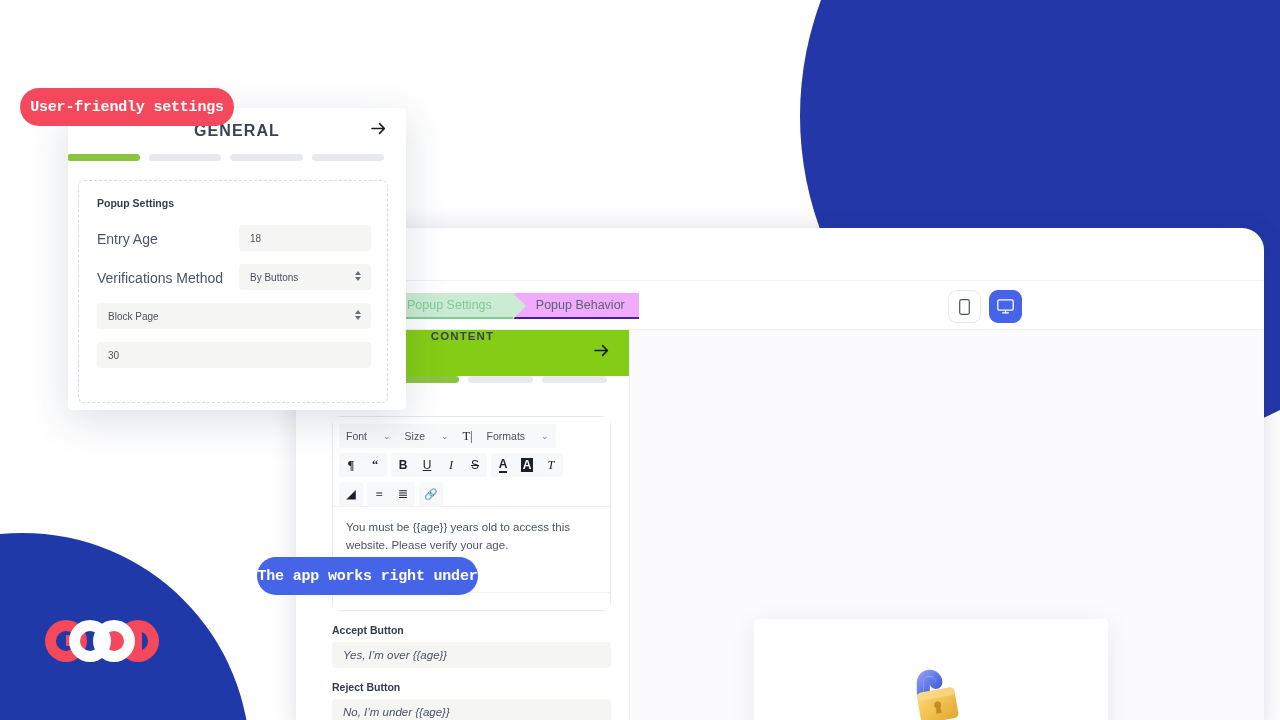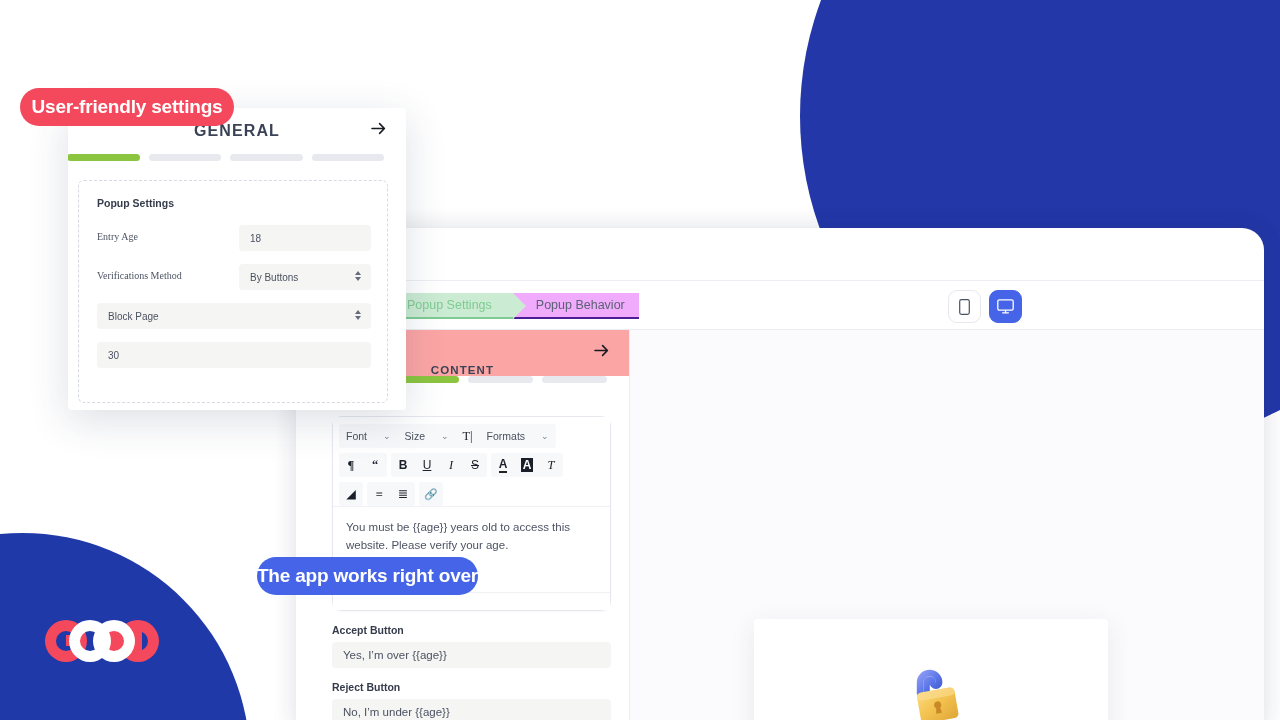--- a/index.html
+++ b/index.html
@@ -83,22 +83,22 @@
   .dev-btn.active { background: #4664E8; border-color: #4664E8; }
   .dev-btn svg { display:block; }
 
   
   .settings-col {
     position: absolute; left: 0; top: 102px; width: 334px; bottom: 0;
     background: #ffffff; border-right: 1px solid #EDEFF4;
   }
   .step-head {
     position: relative; height: 46px;
-    display:flex; align-items:flex-end; justify-content:center;
-    background:#fca5a5;
+    display:flex; align-items:flex-start; justify-content:center;
+    background:#84cc16;
   }
   .step-title {
     font-size: 11.5px; font-weight: 700; letter-spacing: 1.1px;
     color: #3A4356;
   }
   .step-arrow { position:absolute; right: 20px; top: 13px; color:#171A21; }
   .progress { display:flex; gap: 9px; padding: 0 22px 0 24px; }
   .pseg { flex:1; height: 7px; border-radius: 4px; background:#E7E9EE; }
   .pseg.done { background:#8BC53F; }
 
@@ -138,21 +138,21 @@
     border-top: 1px solid #EFF1F5;
   }
   .editor-foot { height: 18px; border-top: 1px solid #EFF1F5; background:#fff; }
 
   .fld-label {
     font-size: 10.5px; font-weight: 700; color:#343B4B; margin: 13px 0 6px 0;
   }
   .fld {
     height: 26px; border-radius: 4px; background:#F5F5F3;
     display:flex; align-items:center; padding: 0 11px;
-    font-size: 11.5px; color:#4B5161;
+    font-size: 11.5px; color:#4B5161;font-style:italic;
   }
 
   
   .preview-col {
     position: absolute; left: 334px; top: 102px; right: 0; bottom: 0;
     background: #FBFBFD;
   }
   .popup-card {
     position: absolute; left: 124px; top: 289px;
     width: 354px; height: 295px;
@@ -175,36 +175,36 @@
   .fc-title { font-size: 16px; font-weight: 700; letter-spacing: 1.1px; color:#3A4356; }
   .fc-arrow { position:absolute; right: 20px; top: 13px; color:#171A21; }
   .fc-prog { display:flex; gap: 9px; padding: 0 22px 0 0; margin-left: -1px; }
   .fc-prog .pseg { border-radius: 4px; }
   .fc-body {
     margin: 19px 18px 0 10px; border: 1px dashed #D7DAE2; border-radius: 6px;
     padding: 16px 16px 14px 18px; height: 223px;
   }
   .fc-sect { font-size: 10.5px; font-weight: 700; color:#343B4B; margin-bottom: 16px; }
   .fc-row { display:flex; align-items:flex-start; gap: 12px; margin-bottom: 13px; }
-  .fc-lbl { width: 130px; font-size: 10px; line-height: 1.4; color:#4C5363; padding-top: 5px; font-family: Liberation Serif, serif; }
+  .fc-lbl { width: 130px; font-size: 14px; line-height: 1.4; color:#4C5363; padding-top: 5px; }
   .fc-ctl {
     position:relative; flex:1; height: 26px; border-radius: 4px; background:#F5F5F3;
     display:flex; align-items:center; padding: 0 11px;
     font-size: 10px; color:#4B5161;
   }
   .stepper { position:absolute; right: 10px; top: 7px; display:flex; flex-direction:column; gap:2px; }
   .stepper i { display:block; width:0; height:0; border-left:3.5px solid transparent; border-right:3.5px solid transparent; }
   .stepper i.up { border-bottom: 4px solid #666C7A; }
   .stepper i.dn { border-top: 4px solid #666C7A; }
 
   
   .pill {
     position:absolute; display:flex; align-items:center; justify-content:center;
-    font-size: 19px; font-weight: 800; color:#fff; letter-spacing: -0.2px;
-    border-radius: 22px; white-space:nowrap;
+    font-size: 15px; font-weight: 800; color:#fff; letter-spacing: -0.2px;
+    border-radius: 22px; white-space:nowrap;font-family:Liberation Mono, monospace;
   }
   .pill-red { left: 20px; top: 88px; width: 214px; height: 38px; background:#F4485C; }
   .pill-blue { left: 257px; top: 557px; width: 221px; height: 38px; background:#4664E8; }
 </style>
 </head>
 <body>
 
 <div id="stage">
 
   <div class="blob-topright"></div>
@@ -444,15 +444,15 @@
 
       <div class="fc-row">
         <div class="fc-ctl">
           <span>30</span>
         </div>
       </div>
     </div>
   </div>
 
   <div class="pill pill-red">User-friendly settings</div>
-  <div class="pill pill-blue">The app works right over</div>
+  <div class="pill pill-blue">The app works right under</div>
 
 </div>
 
 </body></html>

